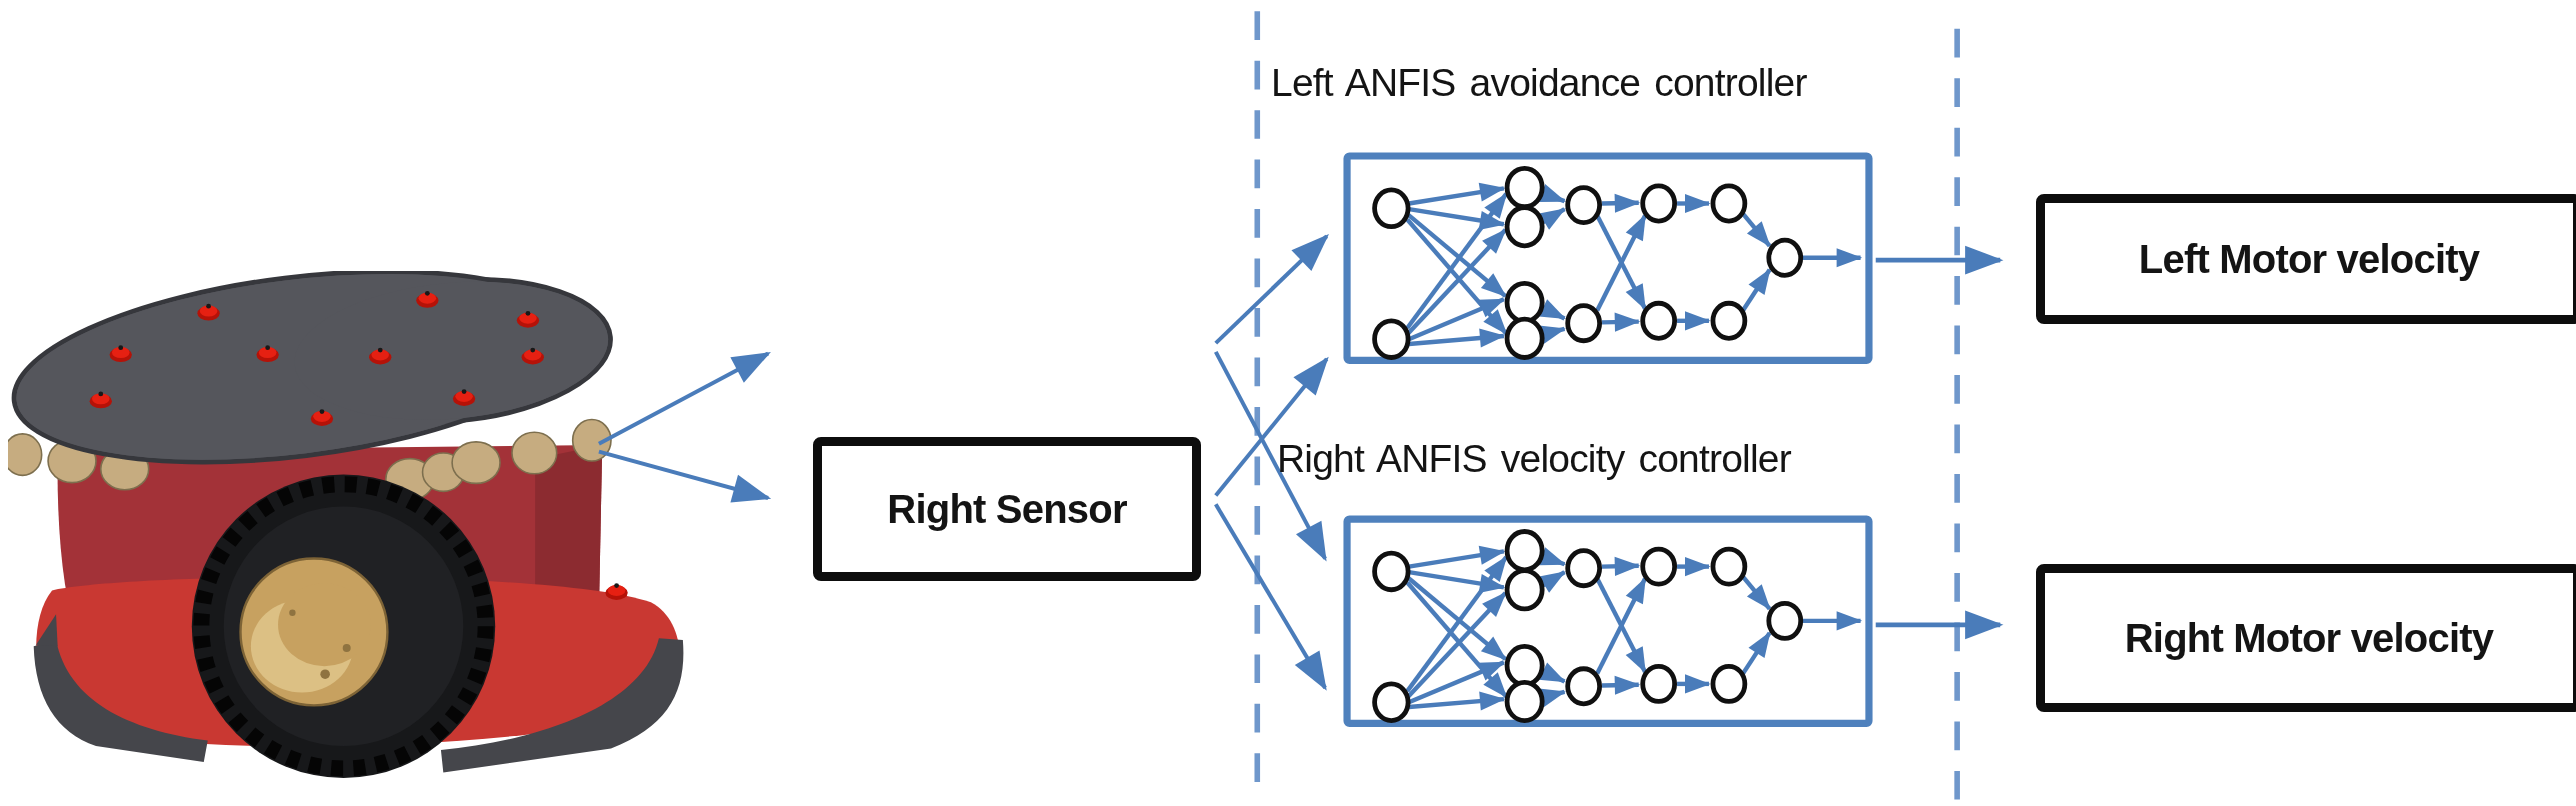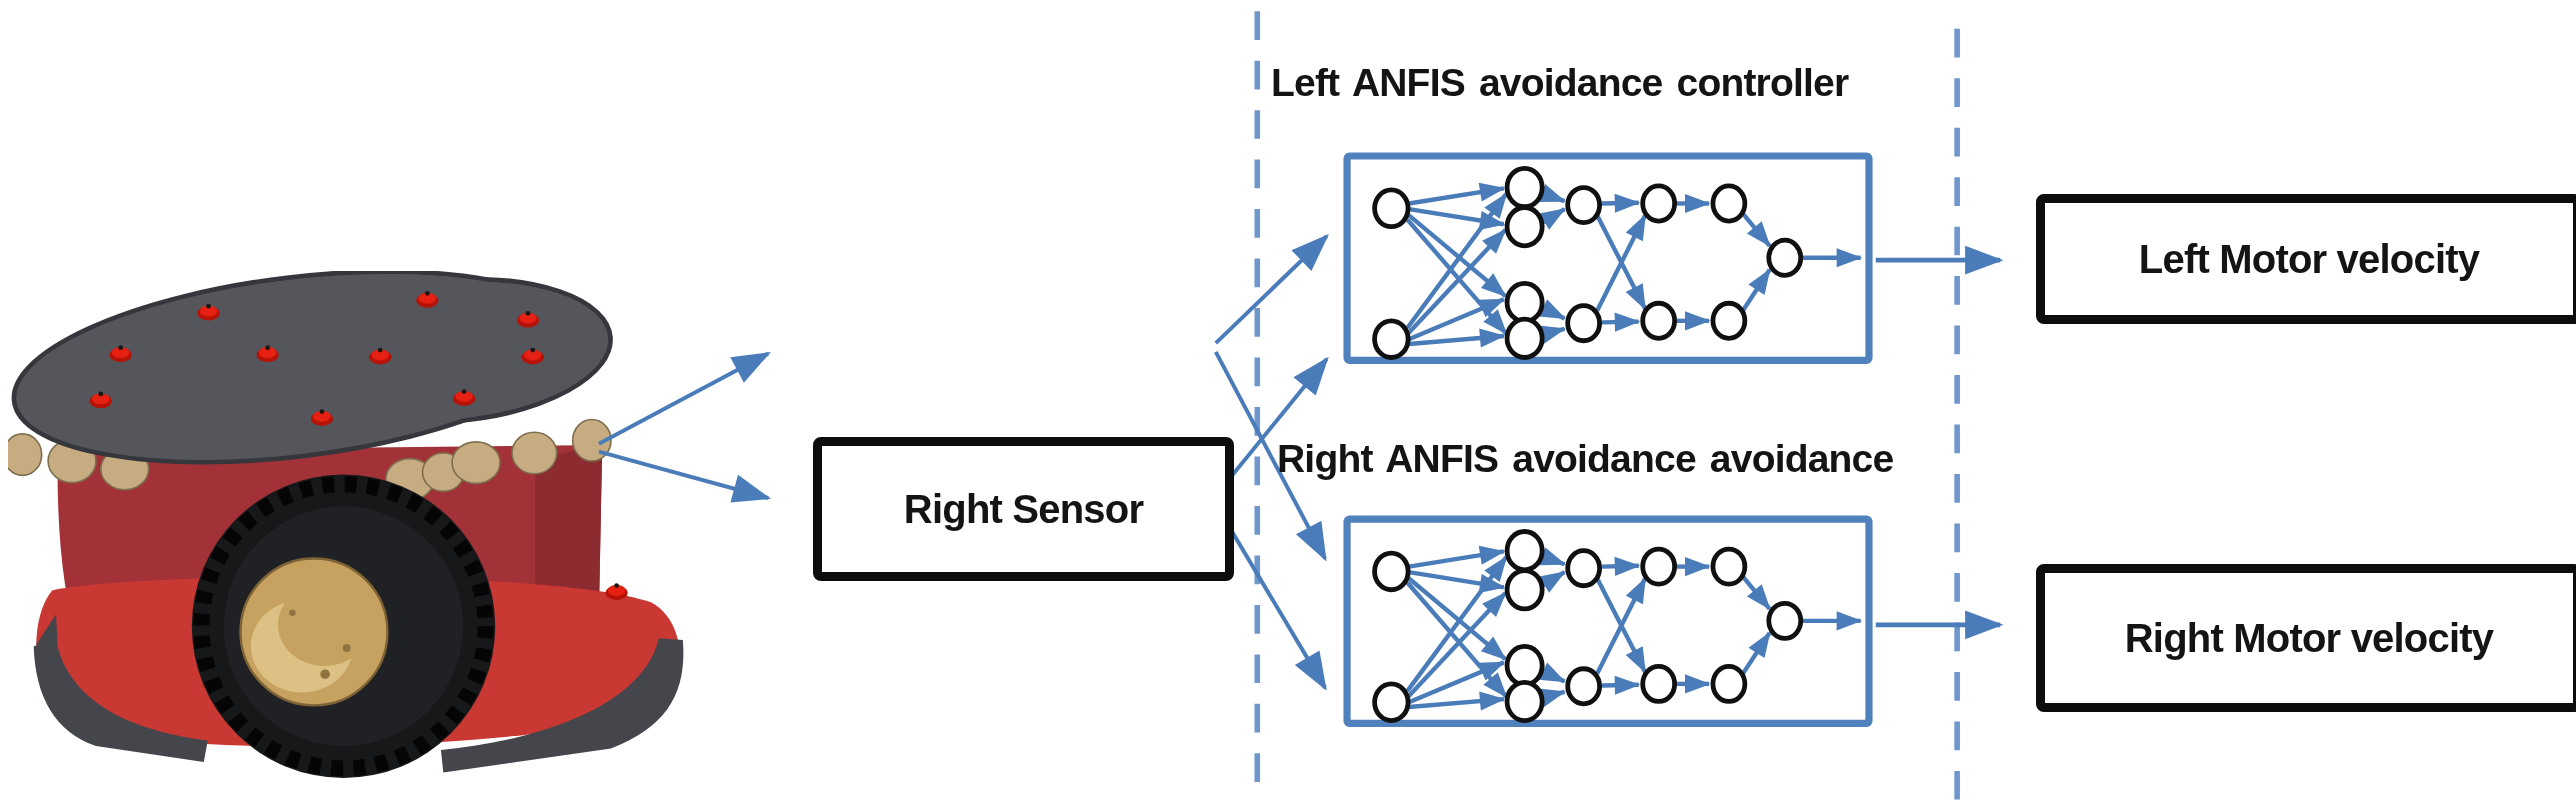--- a/index.html
+++ b/index.html
@@ -18,21 +18,21 @@
   .layer{position:absolute;left:0;top:0;}
   .node-box{
     position:absolute;box-sizing:border-box;
     border:9.6px solid #0d0d0d;border-radius:8px;background:#ffffff;
     display:flex;align-items:center;justify-content:center;
     font-weight:bold;font-size:40px;letter-spacing:-0.8px;color:var(--ink,#141414);
     white-space:nowrap;
     margin-left:20px;
   }
   .flow-title{
-    position:absolute;font-weight:bold;font-size:39px;letter-spacing:-0.8px;
+    position:absolute;font-weight:normal;font-size:39px;letter-spacing:-0.8px;
     color:var(--ink,#141414);white-space:nowrap;word-spacing:4px;
   }
   .c-line{stroke:var(--line-blue,#4a7cba);stroke-width:5;fill:none;}
   .c-line-thick{stroke:var(--line-blue,#4a7cba);stroke-width:6;fill:none;}
   .dash-line{stroke:var(--dash-blue,#6f97cb);stroke-width:7;stroke-dasharray:36 26;fill:none;}
   .net-frame{fill:#ffffff;stroke:var(--box-blue,#4f81bd);stroke-width:9;}
   .net-edge{stroke:var(--line-blue,#4a7cba);stroke-width:5.5;fill:none;}
   .net-node{fill:#ffffff;stroke:#101010;stroke-width:6;}
 </style>
 </head>
@@ -191,30 +191,30 @@
       <use href="#anfis-net"></use>
     </g>
 
     <g class="c-line-thick" marker-end="url(#ahBig)">
       <line x1="2350" y1="326" x2="2506" y2="326"></line>
       <line x1="2350" y1="783" x2="2506" y2="783"></line>
     </g>
   </svg>
 
 
-  <div class="node-box" style="left:793px;top:437px;width:421px;height:144px">
+  <div class="node-box" style="left:793px;top:437px;width:388px;height:144px">
     <span>Right Sensor</span>
   </div>
 
   <div class="flow-title" style="left:1271px;top:61px">
     <span>Left ANFIS avoidance controller</span>
   </div>
 
   <div class="flow-title" style="left:1277px;top:437px">
-    <span>Right ANFIS avoidance avoidance</span>
+    <span>Right ANFIS velocity controller</span>
   </div>
 
   <div class="node-box" style="left:2016px;top:194px;width:546px;height:130px">
     <span>Left Motor velocity</span>
   </div>
 
   <div class="node-box" style="left:2016px;top:564px;width:546px;height:148px">
     <span>Right Motor velocity</span>
   </div>
 

